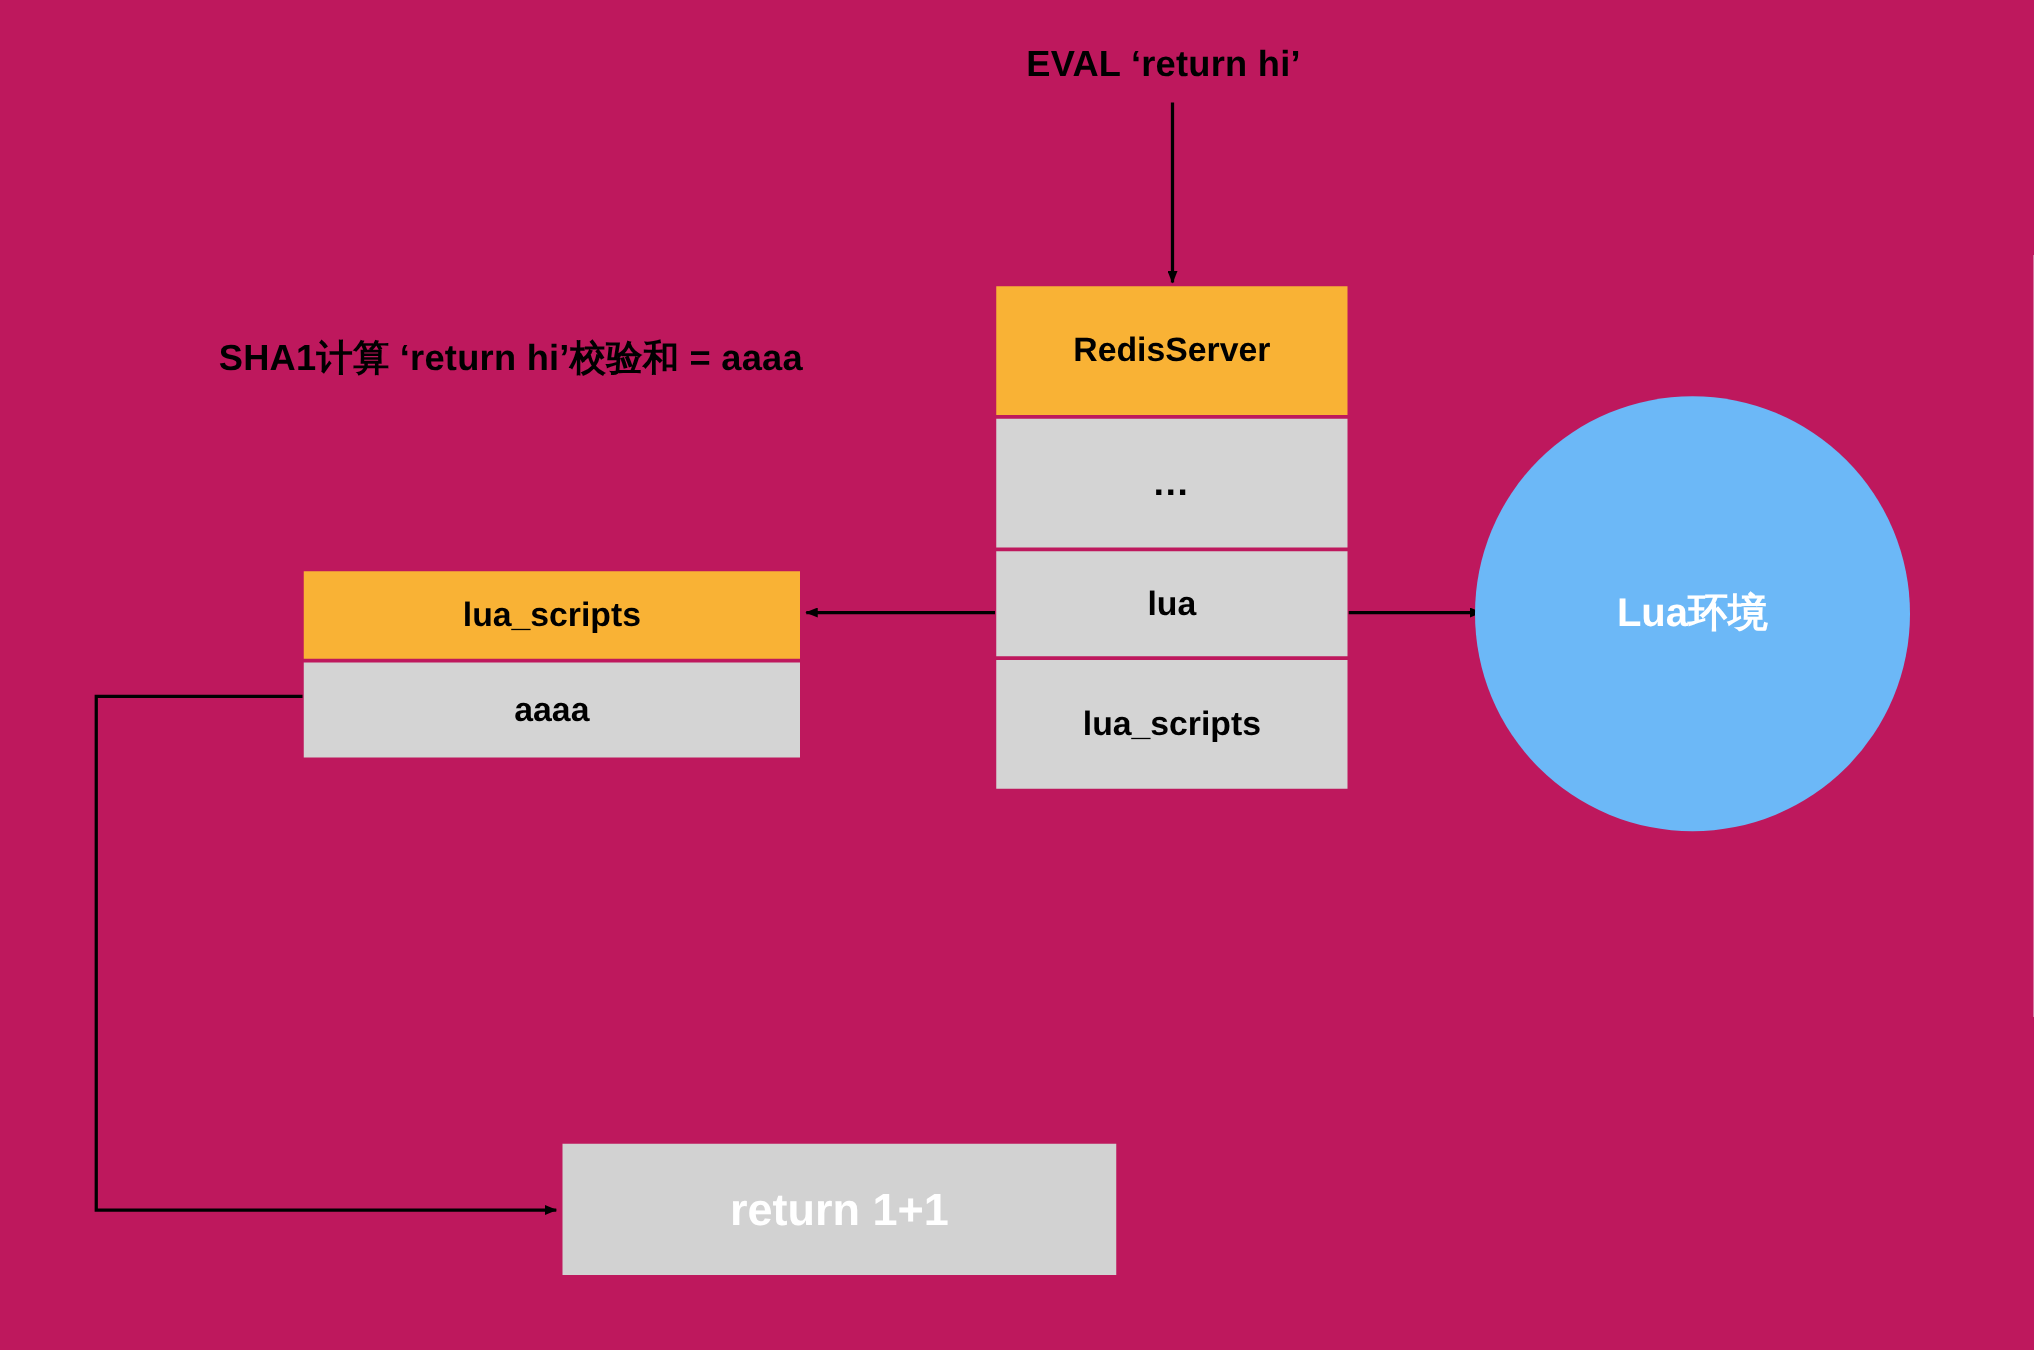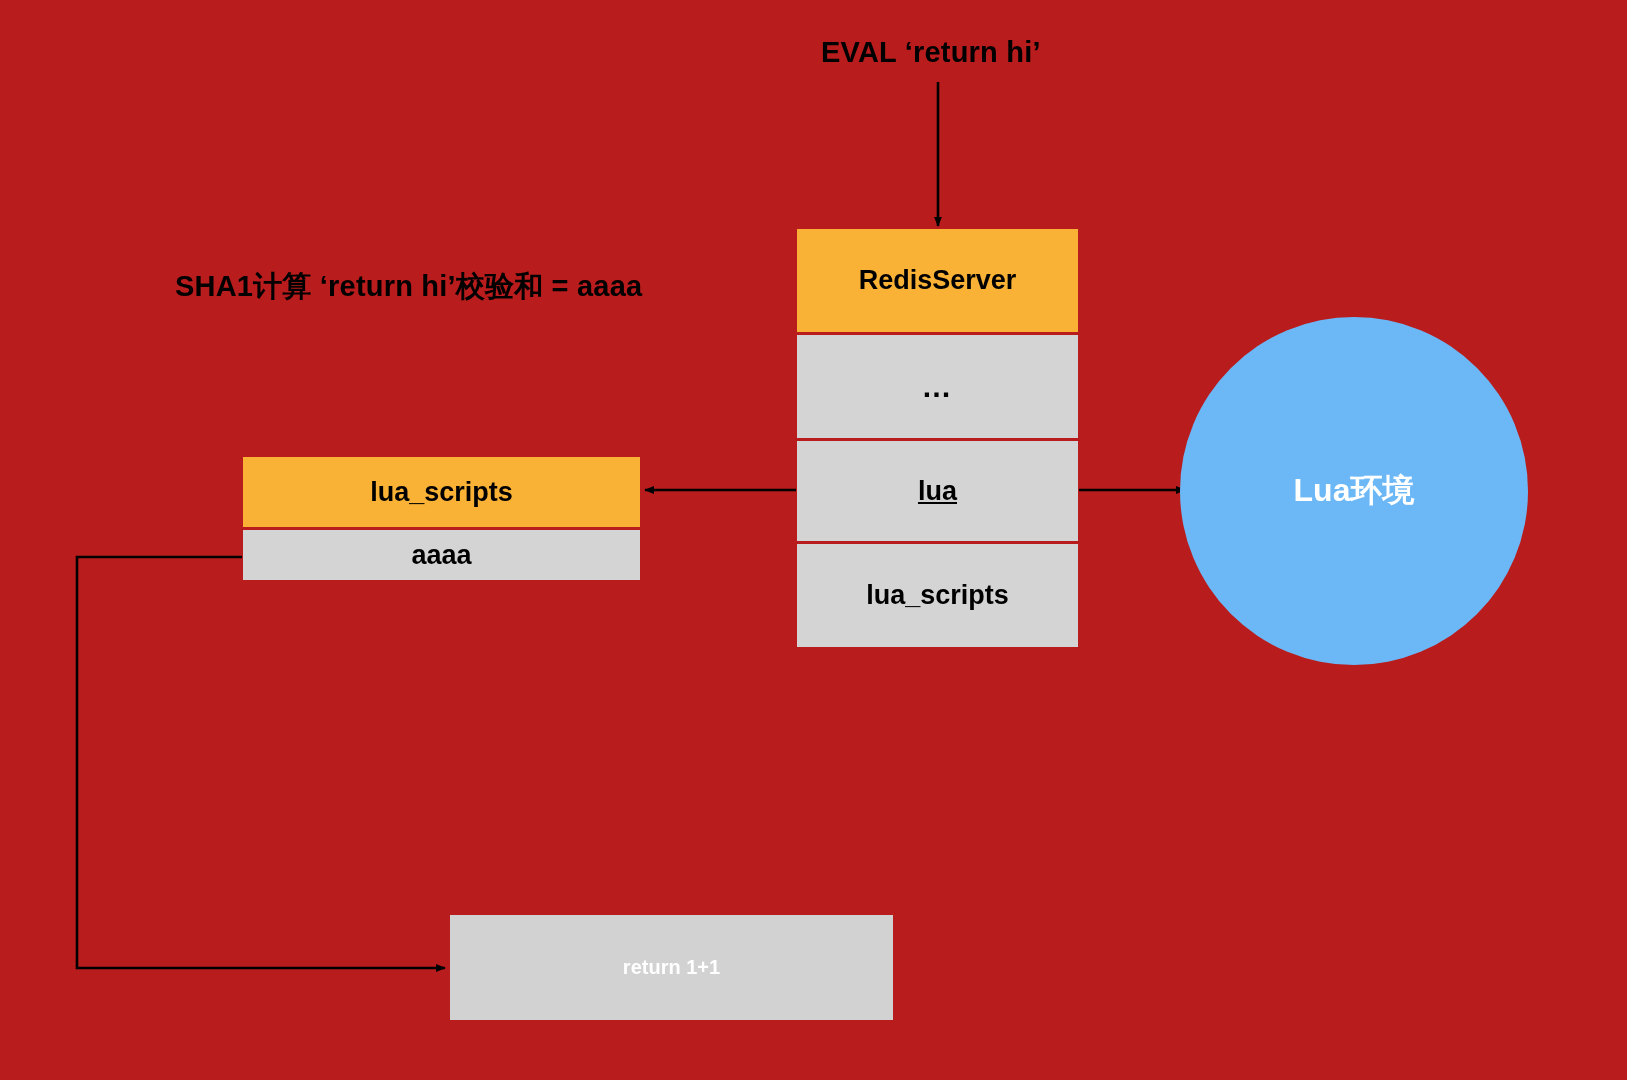--- a/index.html
+++ b/index.html
@@ -8,21 +8,21 @@
     background: #ffffff;
   }
   body {
     font-family: "Liberation Sans", "DejaVu Sans", sans-serif;
     -webkit-font-smoothing: antialiased;
   }
   #canvas {
     position: relative;
     width: 1627px;
     height: 1080px;
-    background: #b91c1c;
+    background: #be185d;
     overflow: hidden;
   }
   .svg-layer {
     position: absolute;
     left: 0;
     top: 0;
     width: 1627px;
     height: 1080px;
     pointer-events: none;
   }
@@ -62,46 +62,46 @@
     color: #000000;
     font-weight: bold;
     font-size: 27px;
     margin-bottom: 3px;
   }
   .row.orange { background: #F9B235; }
   .row.gray   { background: #D4D4D4; }
 
   #redis-row-title  { height: 103px; }
   #redis-row-dots   { height: 103px; font-size: 30px; letter-spacing: 2px; }
-  #redis-row-lua    { height: 100px; text-decoration: underline; }
+  #redis-row-lua    { height: 84px; }
   #redis-row-scripts{ height: 103px; margin-bottom: 0; }
 
   
   #lua-scripts-stack {
     left: 243px;
     top: 457px;
     width: 397px;
   }
   #ls-row-title { height: 70px; }
-  #ls-row-key   { height: 50px; margin-bottom: 13px; }
+  #ls-row-key   { height: 76px; margin-bottom: 13px; }
 
   
   #script-box {
     position: absolute;
     left: 450px;
     top: 915px;
     width: 443px;
     height: 105px;
     background: #D2D2D2;
     display: flex;
     align-items: center;
     justify-content: center;
     color: #ffffff;
     font-weight: bold;
-    font-size: 20px;
+    font-size: 36px;
     box-sizing: border-box;
   }
 
   
   #lua-env-circle {
     position: absolute;
     left: 1180px;
     top: 317px;
     width: 348px;
     height: 348px;

